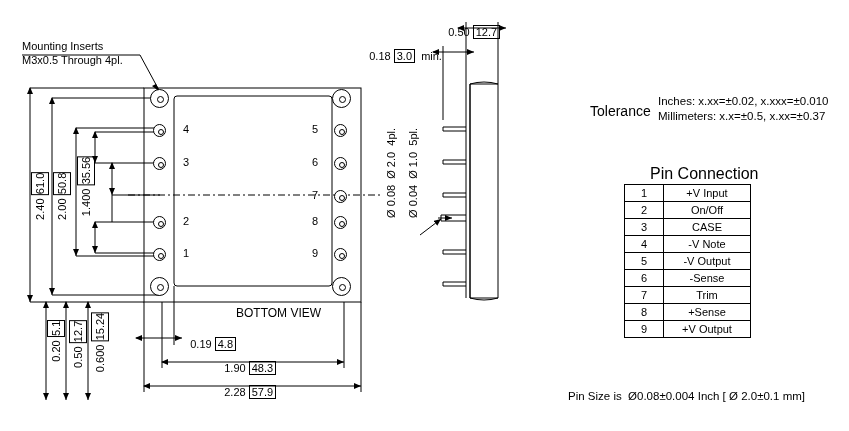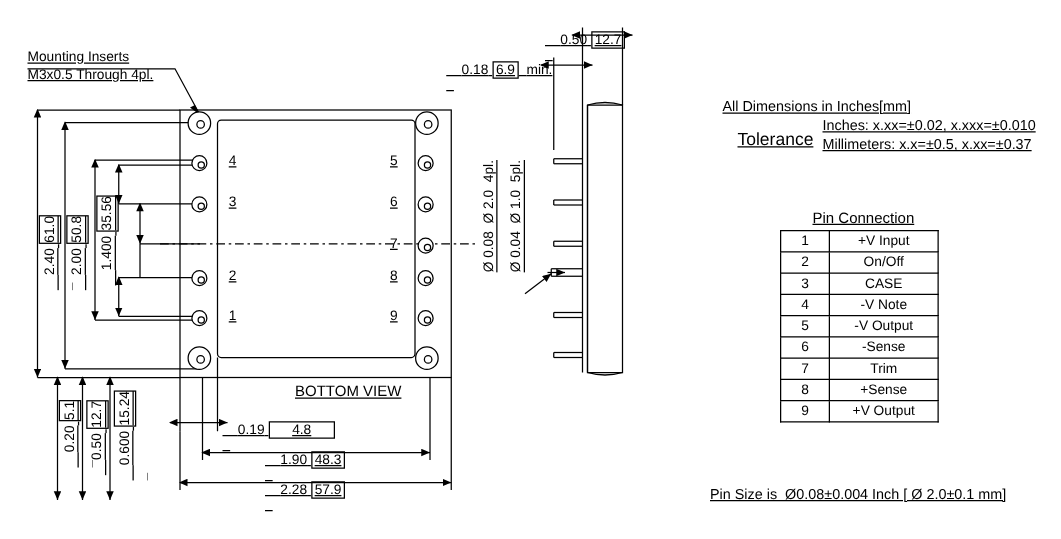--- a/index.html
+++ b/index.html
@@ -6,21 +6,21 @@
   body {
     width: 849px; height: 431px;
     background: #ffffff;
     font-family: "Liberation Sans", sans-serif;
     color: #000000;
     position: relative;
     overflow: hidden;
   }
   .root { position:absolute; left:0; top:0; width:849px; height:431px; }
   .abs { position:absolute; }
-  .txt { font-size: 11px; line-height: 12px; white-space: pre; text-decoration: underline; }
+  .txt { font-size: 11px; line-height: 12px; white-space: pre; }
   .vert { writing-mode: vertical-rl; transform: rotate(180deg); white-space: pre; }
   .pad {
     position:absolute; border:1px solid #000; border-radius:50%;
     background:#fff;
   }
   .pad .inner {
     position:absolute; left:50%; top:50%;
     width:4px; height:4px; margin-left:-2px; margin-top:-2px;
     border:1px solid #000; border-radius:50%;
     background:#fff;
@@ -228,45 +228,44 @@
     <span>0.20</span><span> </span><span style="border:1px solid #000; padding:0 2px;">5.1</span>
   </div>
   <div class="abs vert txt" style="left:60px; top:320px;">
     <span>0.50</span><span> </span><span style="border:1px solid #000; padding:0 2px;">12.7</span>
   </div>
   <div class="abs vert txt" style="left:82px; top:312px;">
     <span>0.600</span><span> </span><span style="border:1px solid #000; padding:0 2px;">15.24</span>
   </div>
 
   <div class="abs txt" style="left:178px; top:326px;">
-    <span>0.19</span><span> </span><span style="border:1px solid #000; padding:0 18px;">4.8</span>
+    <span>0.19</span><span> </span><span style="border:1px solid #000; padding:0 2px;">4.8</span>
   </div>
   <div class="abs txt" style="left:212px; top:350px;">
     <span>1.90</span><span> </span><span style="border:1px solid #000; padding:0 2px;">48.3</span>
   </div>
   <div class="abs txt" style="left:212px; top:374px;">
     <span>2.28</span><span> </span><span style="border:1px solid #000; padding:0 2px;">57.9</span>
   </div>
 
   <div class="abs txt" style="left:436px; top:14px;">
     <span>0.50</span><span> </span><span style="border:1px solid #000; padding:0 2px;">12.7</span>
   </div>
   <div class="abs txt" style="left:357px; top:38px;">
-    <span>0.18</span><span> </span><span style="border:1px solid #000; padding:0 2px;">6.9</span><span>  </span><span>min.</span>
+    <span>0.18</span><span> </span><span style="border:1px solid #000; padding:0 2px;">3.0</span><span>  </span><span>min.</span>
   </div>
 
   <div class="abs vert txt" style="left:385px; top:128px;">Ø 0.08  Ø 2.0  4pl.</div>
   <div class="abs vert txt" style="left:407px; top:128px;">Ø 0.04  Ø 1.0  5pl.</div>
 
-  <div class="abs txt" style="left:578px; top:80px; font-size:11.5px;">All Dimensions in Inches[mm]</div>
   <div class="abs txt" style="left:590px; top:105px; font-size:14px;">Tolerance</div>
   <div class="abs txt" style="left:658px; top:95px; font-size:11.5px;">Inches: x.xx=±0.02, x.xxx=±0.010</div>
   <div class="abs txt" style="left:658px; top:110px; font-size:11.5px;">Millimeters: x.x=±0.5, x.xx=±0.37</div>
 
-  <div class="abs txt" style="left:650px; top:168px; font-size:12px;">Pin Connection</div>
+  <div class="abs txt" style="left:650px; top:168px; font-size:16px;">Pin Connection</div>
   <table class="pintbl abs" style="left:624px; top:184px;">
     <tbody>
       <tr>
         <td class="col1">1</td>
         <td class="col2">+V Input</td>
       </tr>
       <tr>
         <td class="col1">2</td>
         <td class="col2">On/Off</td>
       </tr>

